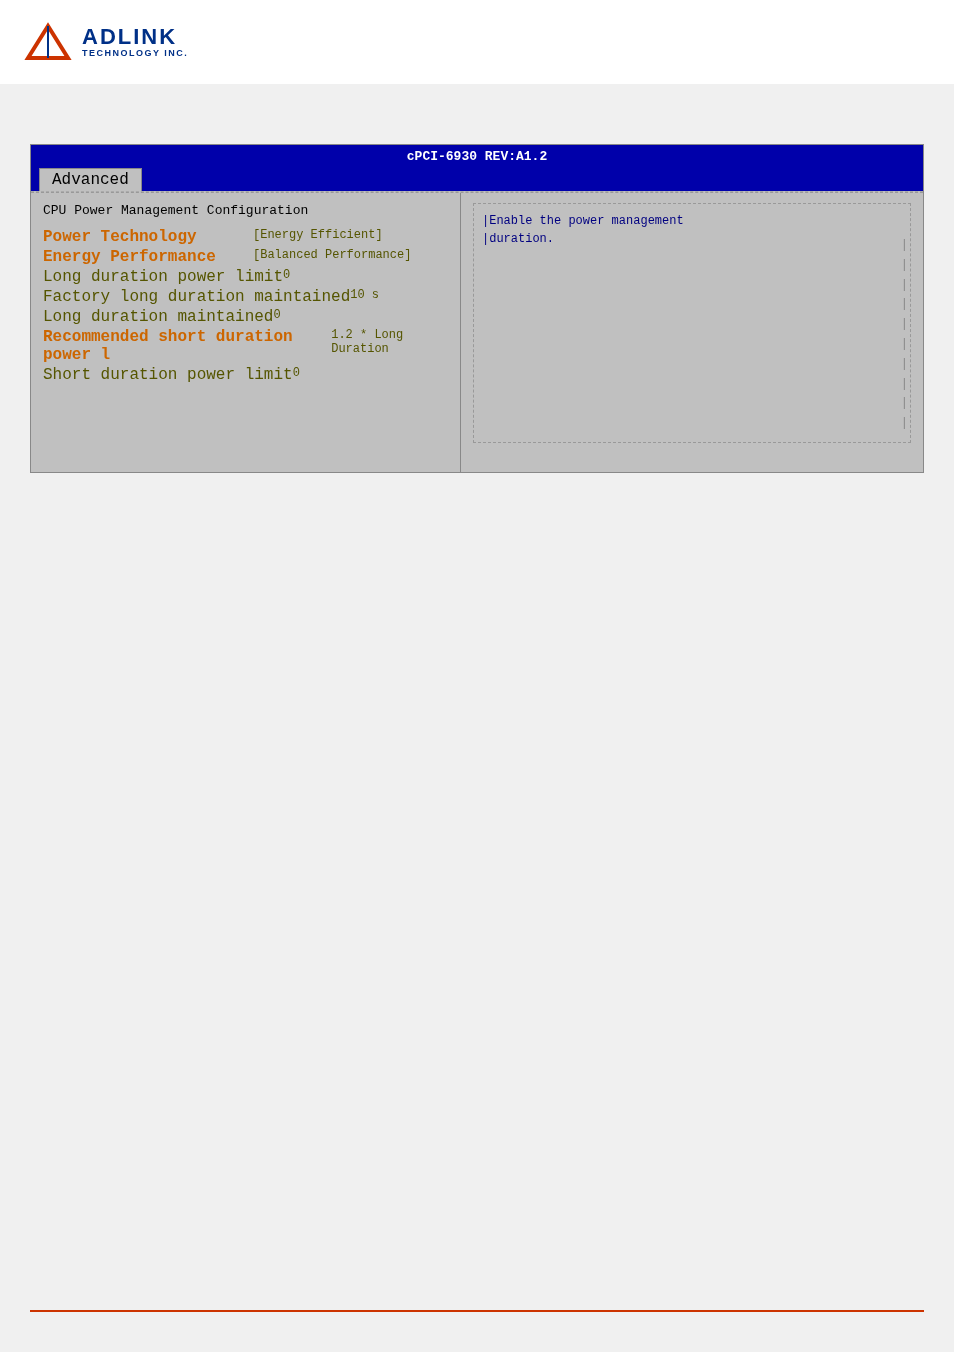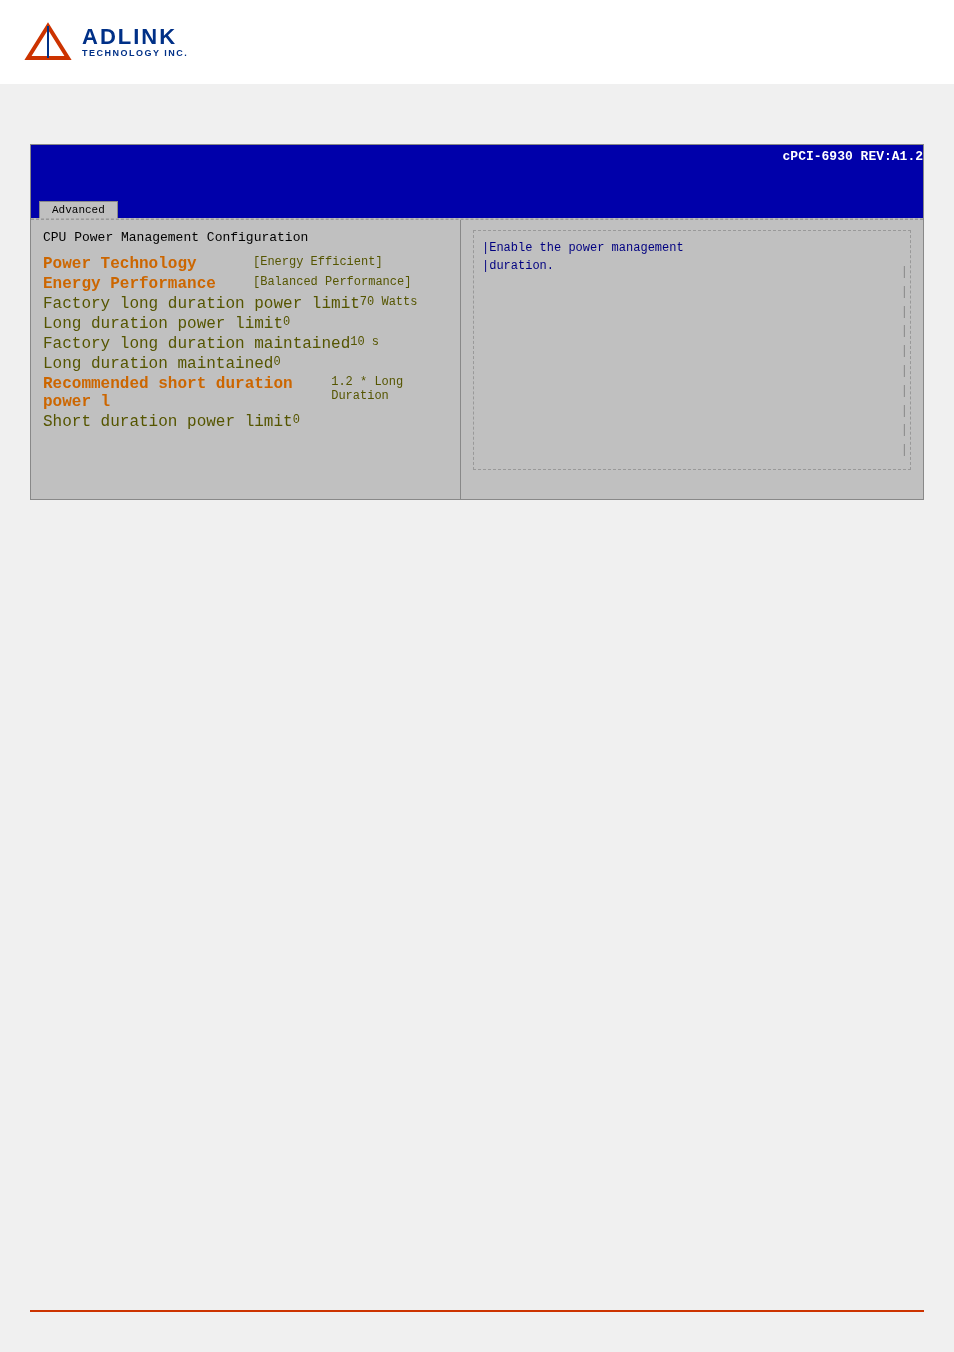--- a/index.html
+++ b/index.html
@@ -56,44 +56,43 @@
     
     .bios-container {
       margin: 60px 30px 30px 30px;
       border: 1px solid #888;
     }
 
     
     .bios-titlebar {
       background: #0000aa;
       color: #ffffff;
-      text-align: right;
+      text-align: center;
       padding: 4px 0;
       font-family: 'Courier New', monospace;
       font-size: 13px;
       font-weight: bold;
     }
 
     
     .bios-tabs {
       background: #0000aa;
       padding: 0 0 0 8px;
       display: flex;
     }
 
     .bios-tab {
       padding: 2px 12px;
       font-family: 'Courier New', monospace;
-      font-size: 11px;
+      font-size: 16px;
       cursor: pointer;
       border: 1px solid #888;
       border-bottom: none;
       background: #c0c0c0;
       color: #000;
-      margin-top: 33px;
     }
 
     .bios-tab.active {
       background: #c0c0c0;
       color: #000;
     }
 
     
     .bios-content {
       background: #c0c0c0;
@@ -228,24 +227,20 @@
       <div id="config-rows">
           <div class="config-row">
             <span class="config-label highlighted">Power Technology</span>
             <span class="config-value">  [Energy Efficient]</span>
           </div>
           <div class="config-row">
             <span class="config-label highlighted">Energy Performance</span>
             <span class="config-value">  [Balanced Performance]</span>
           </div>
           <div class="config-row">
-            <span class="config-label">Factory long duration power limit</span>
-            <span class="config-value">  70 Watts</span>
-          </div>
-          <div class="config-row">
             <span class="config-label">Long duration power limit</span>
             <span class="config-value">  0</span>
           </div>
           <div class="config-row">
             <span class="config-label">Factory long duration maintained</span>
             <span class="config-value">  10 s</span>
           </div>
           <div class="config-row">
             <span class="config-label">Long duration maintained</span>
             <span class="config-value">  0</span>

